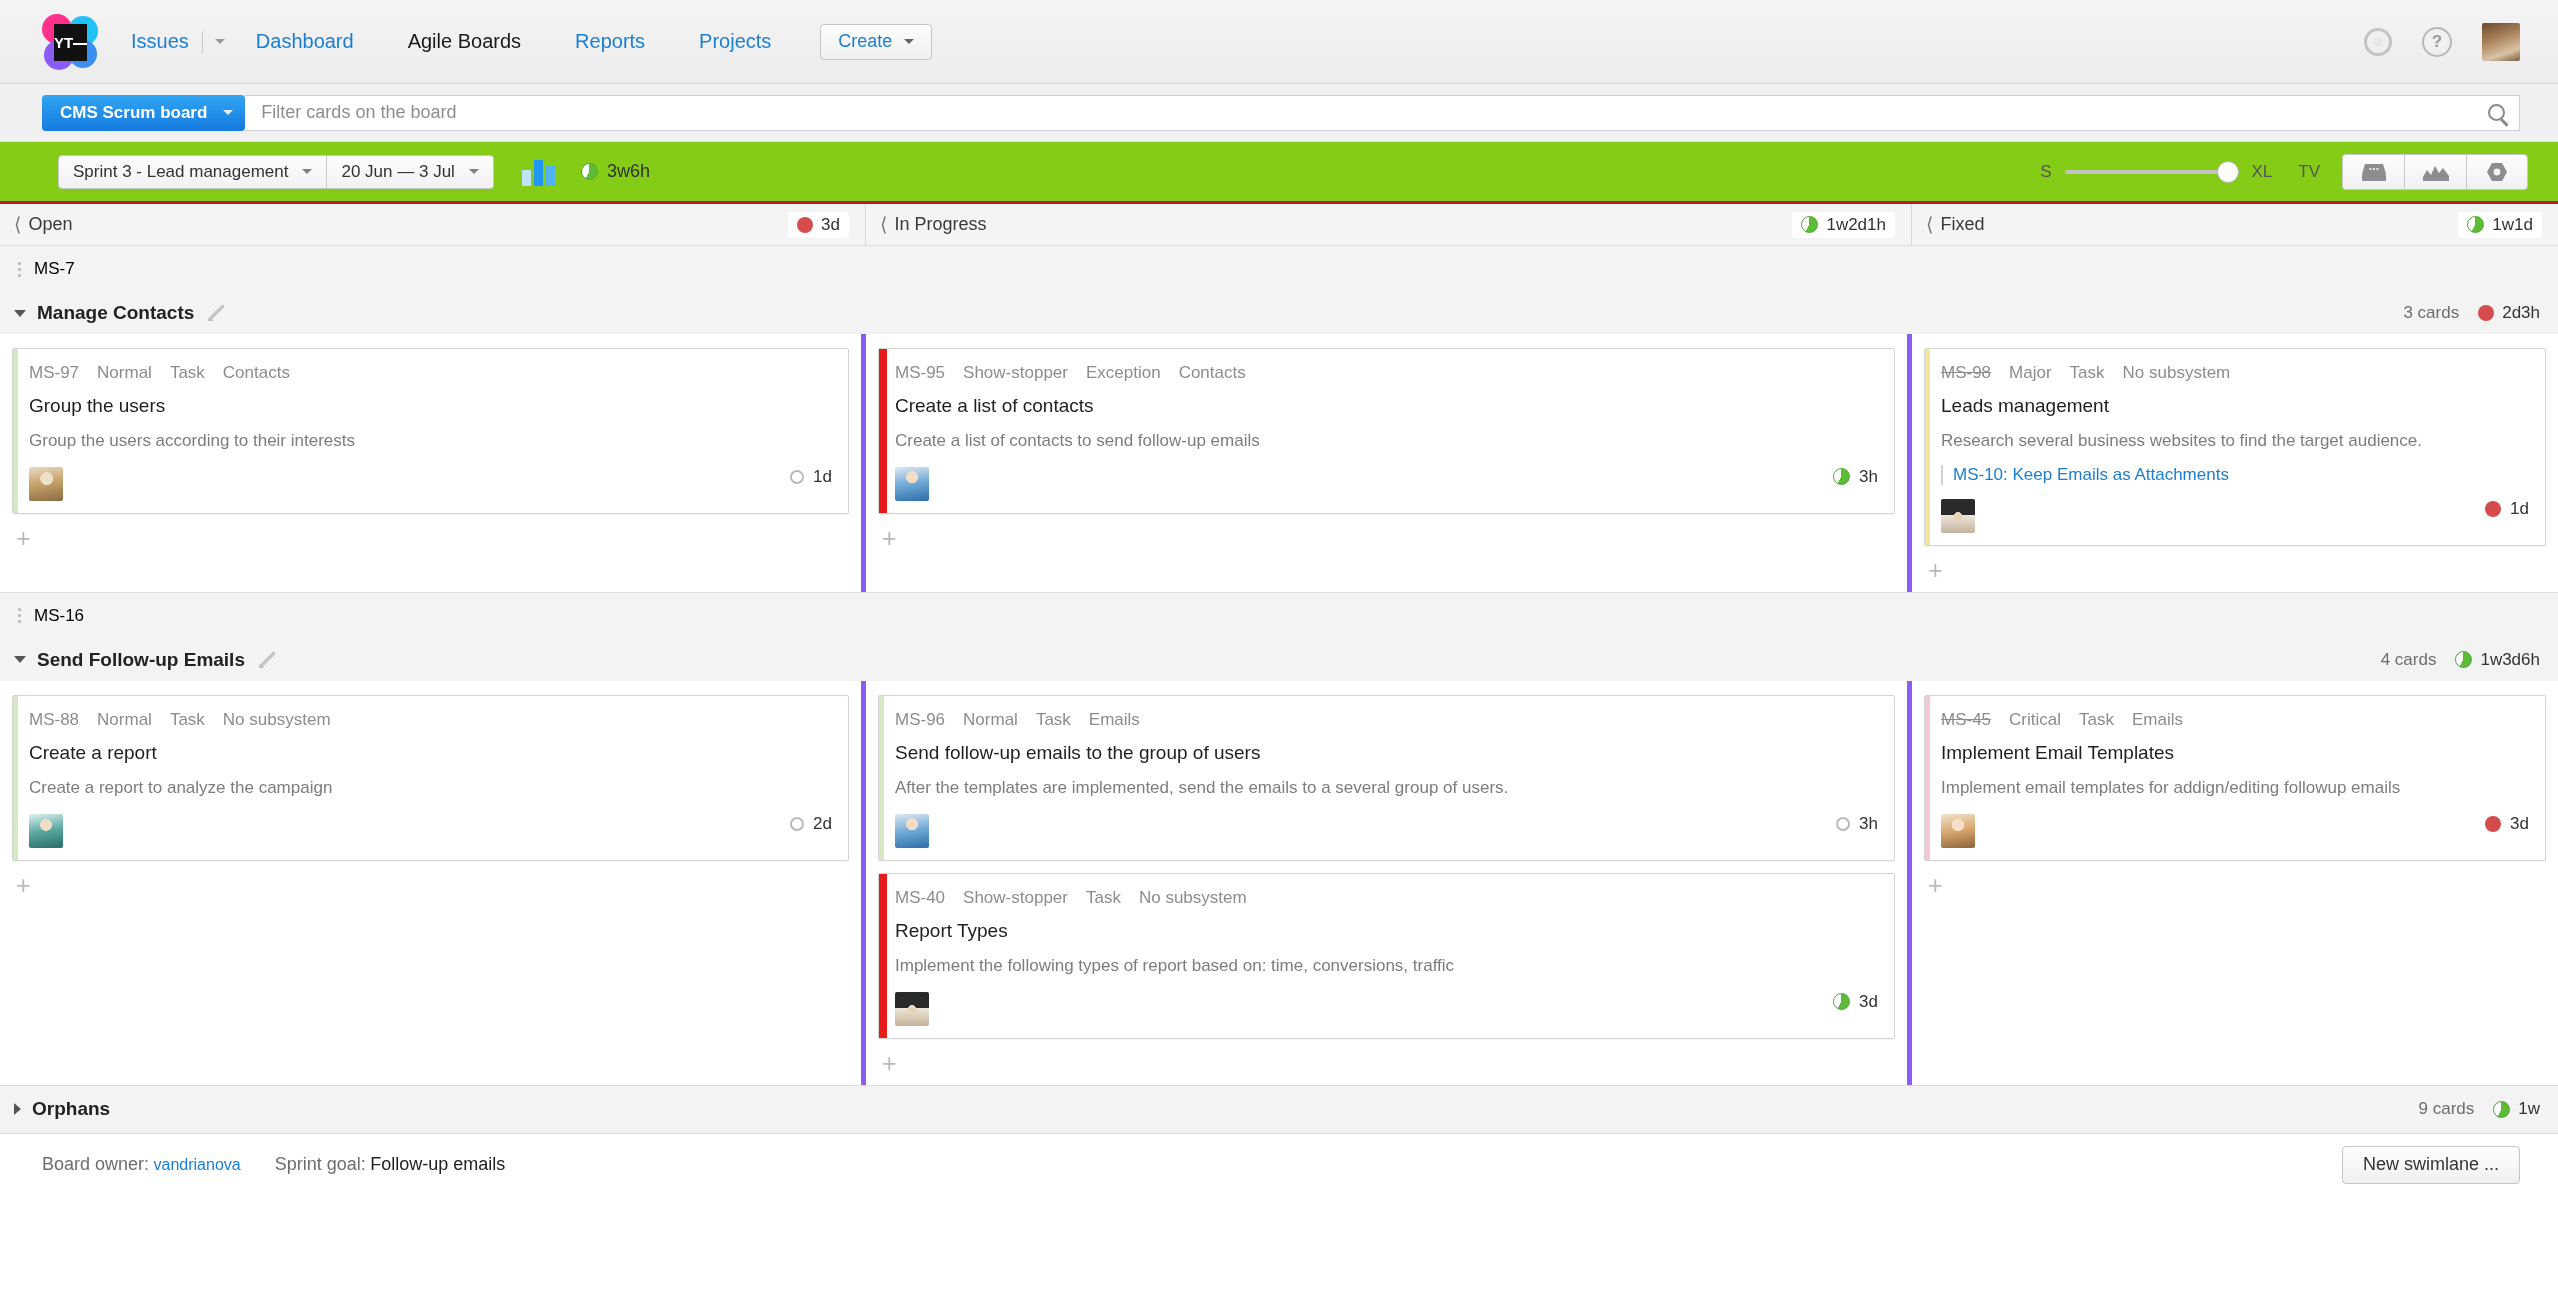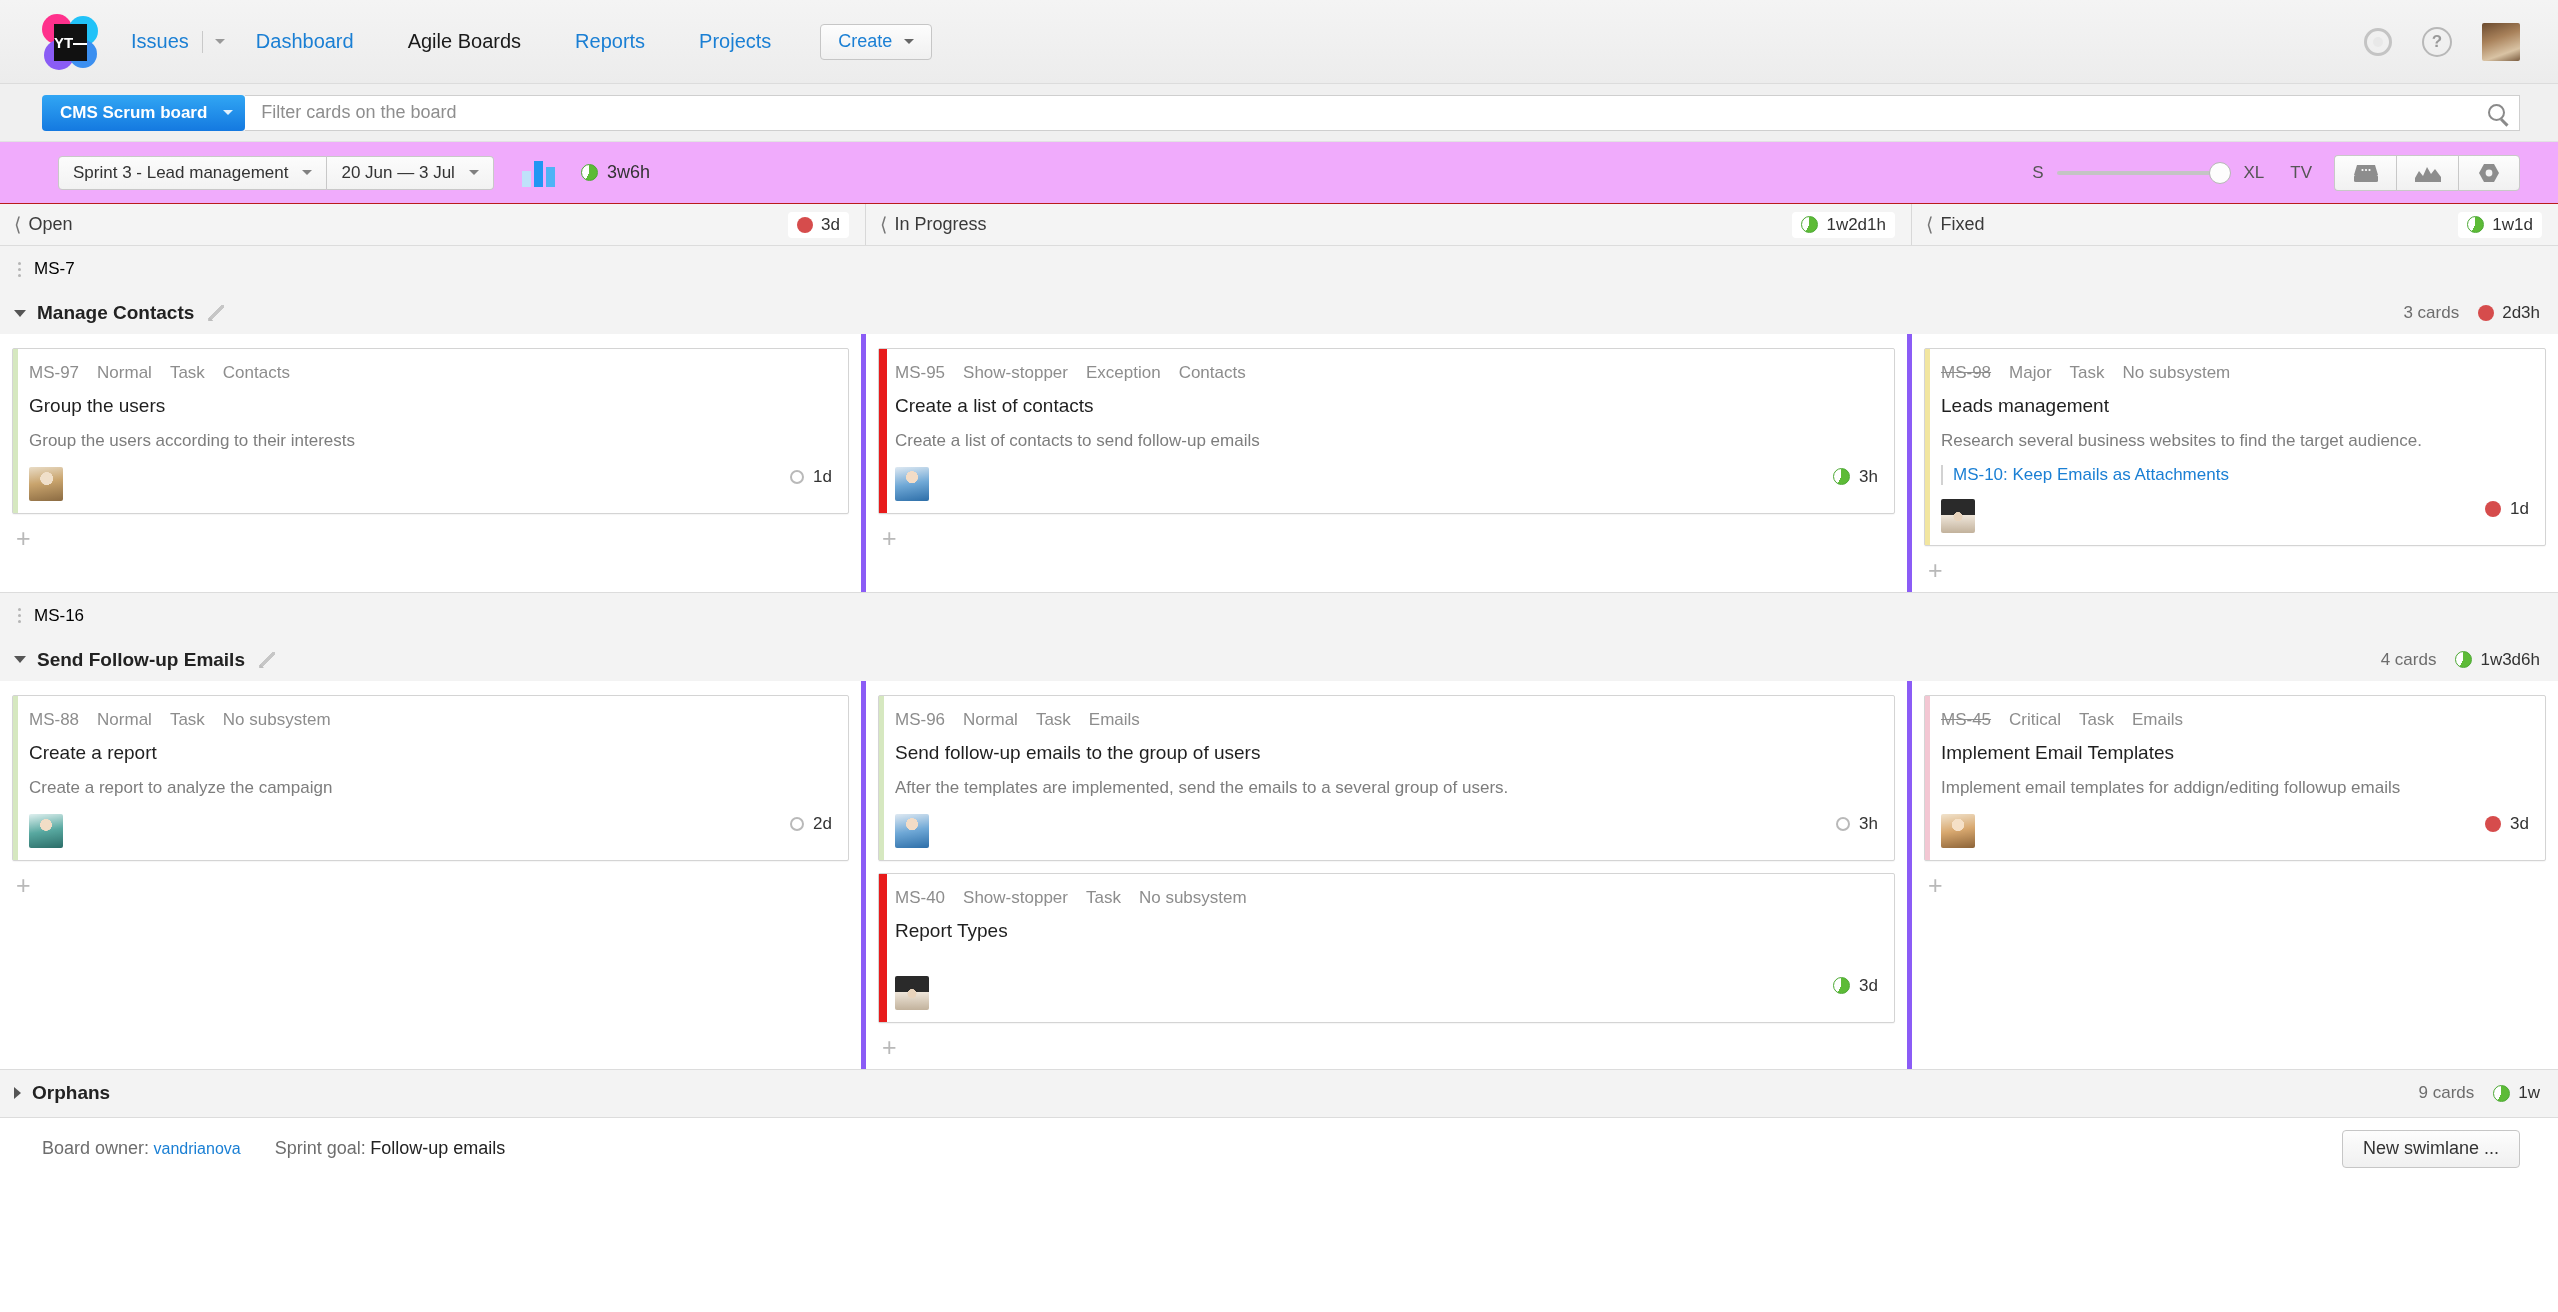--- a/index.html
+++ b/index.html
@@ -103,23 +103,23 @@
     width: 17px; height: 17px; border: 2.5px solid #8a8a8a; border-radius: 50%;
     position: relative; flex: 0 0 auto; cursor: pointer;
   }
   .search-glass::after {
     content:""; position:absolute; right:-6px; bottom:-4px; width:9px; height:2.5px;
     background:#8a8a8a; transform: rotate(45deg);
   }
 
   
   .sprintbar {
-    height: 62px; background: #f0abfc;
-    display: flex; align-items: center; padding: 0 38px 0 58px;
-    border-bottom: 1px solid #b91c1c;
+    height: 62px; background: #84cc16;
+    display: flex; align-items: center; padding: 0 30px 0 58px;
+    border-bottom: 3px solid #b91c1c;
   }
   .pill {
     height: 34px; background: linear-gradient(to bottom,#fcfcfc,#f2f2f2);
     border: 1px solid #c8c8c8;
     display: flex; align-items: center; gap: 14px;
     padding: 0 14px; font-size: 17px; color: #333; cursor: pointer; white-space: nowrap;
   }
   .pill:first-of-type { border-radius: 4px 0 0 4px; }
   .pill.joined { border-left: none; border-radius: 0 4px 4px 0; }
   .pill .caret-sm { border-top-color: #808080; }
@@ -550,20 +550,21 @@
             </div>
           </div>
           <div class="card wide-stripe" style="--stripe:#e81b1b">
             <div class="card-meta">
               <span class="card-id">MS-40</span>
               <span>Show-stopper</span>
               <span>Task</span>
               <span>No subsystem</span>
             </div>
             <div class="card-title">Report Types</div>
+            <div class="card-desc">Implement the following types of report based on: time, conversions, traffic</div>
             <div class="card-foot">
               <span class="avatar av-hat"></span>
               <span class="card-est">
                 <span class="pie"></span>
                 <span>3d</span>
               </span>
             </div>
           </div>
           <div class="addcard">+</div>
         </div>

